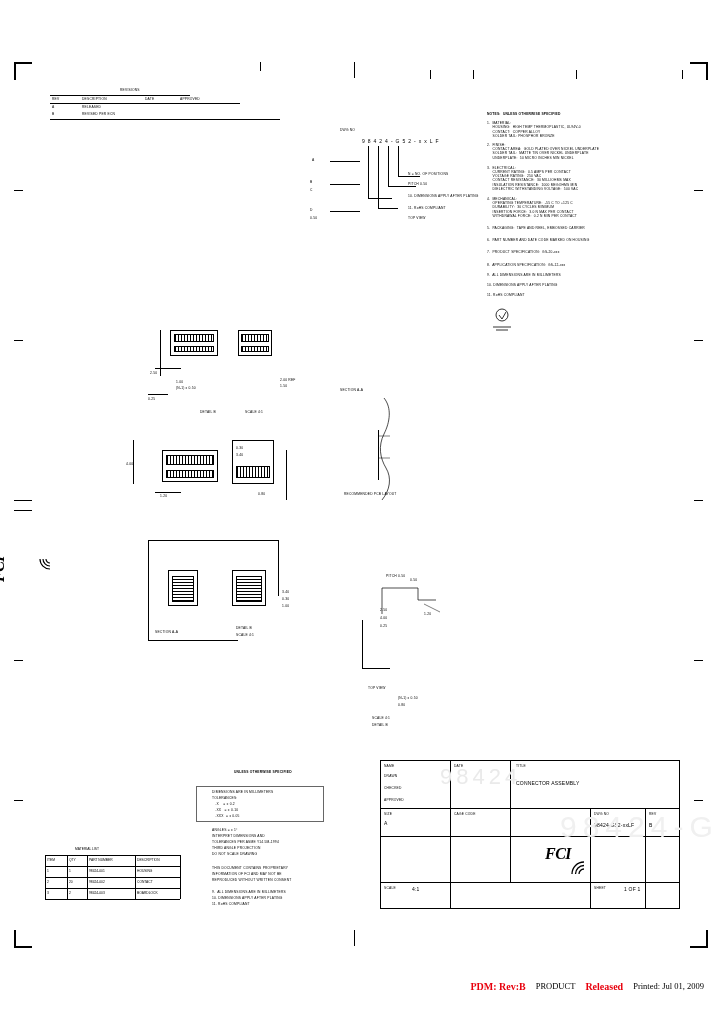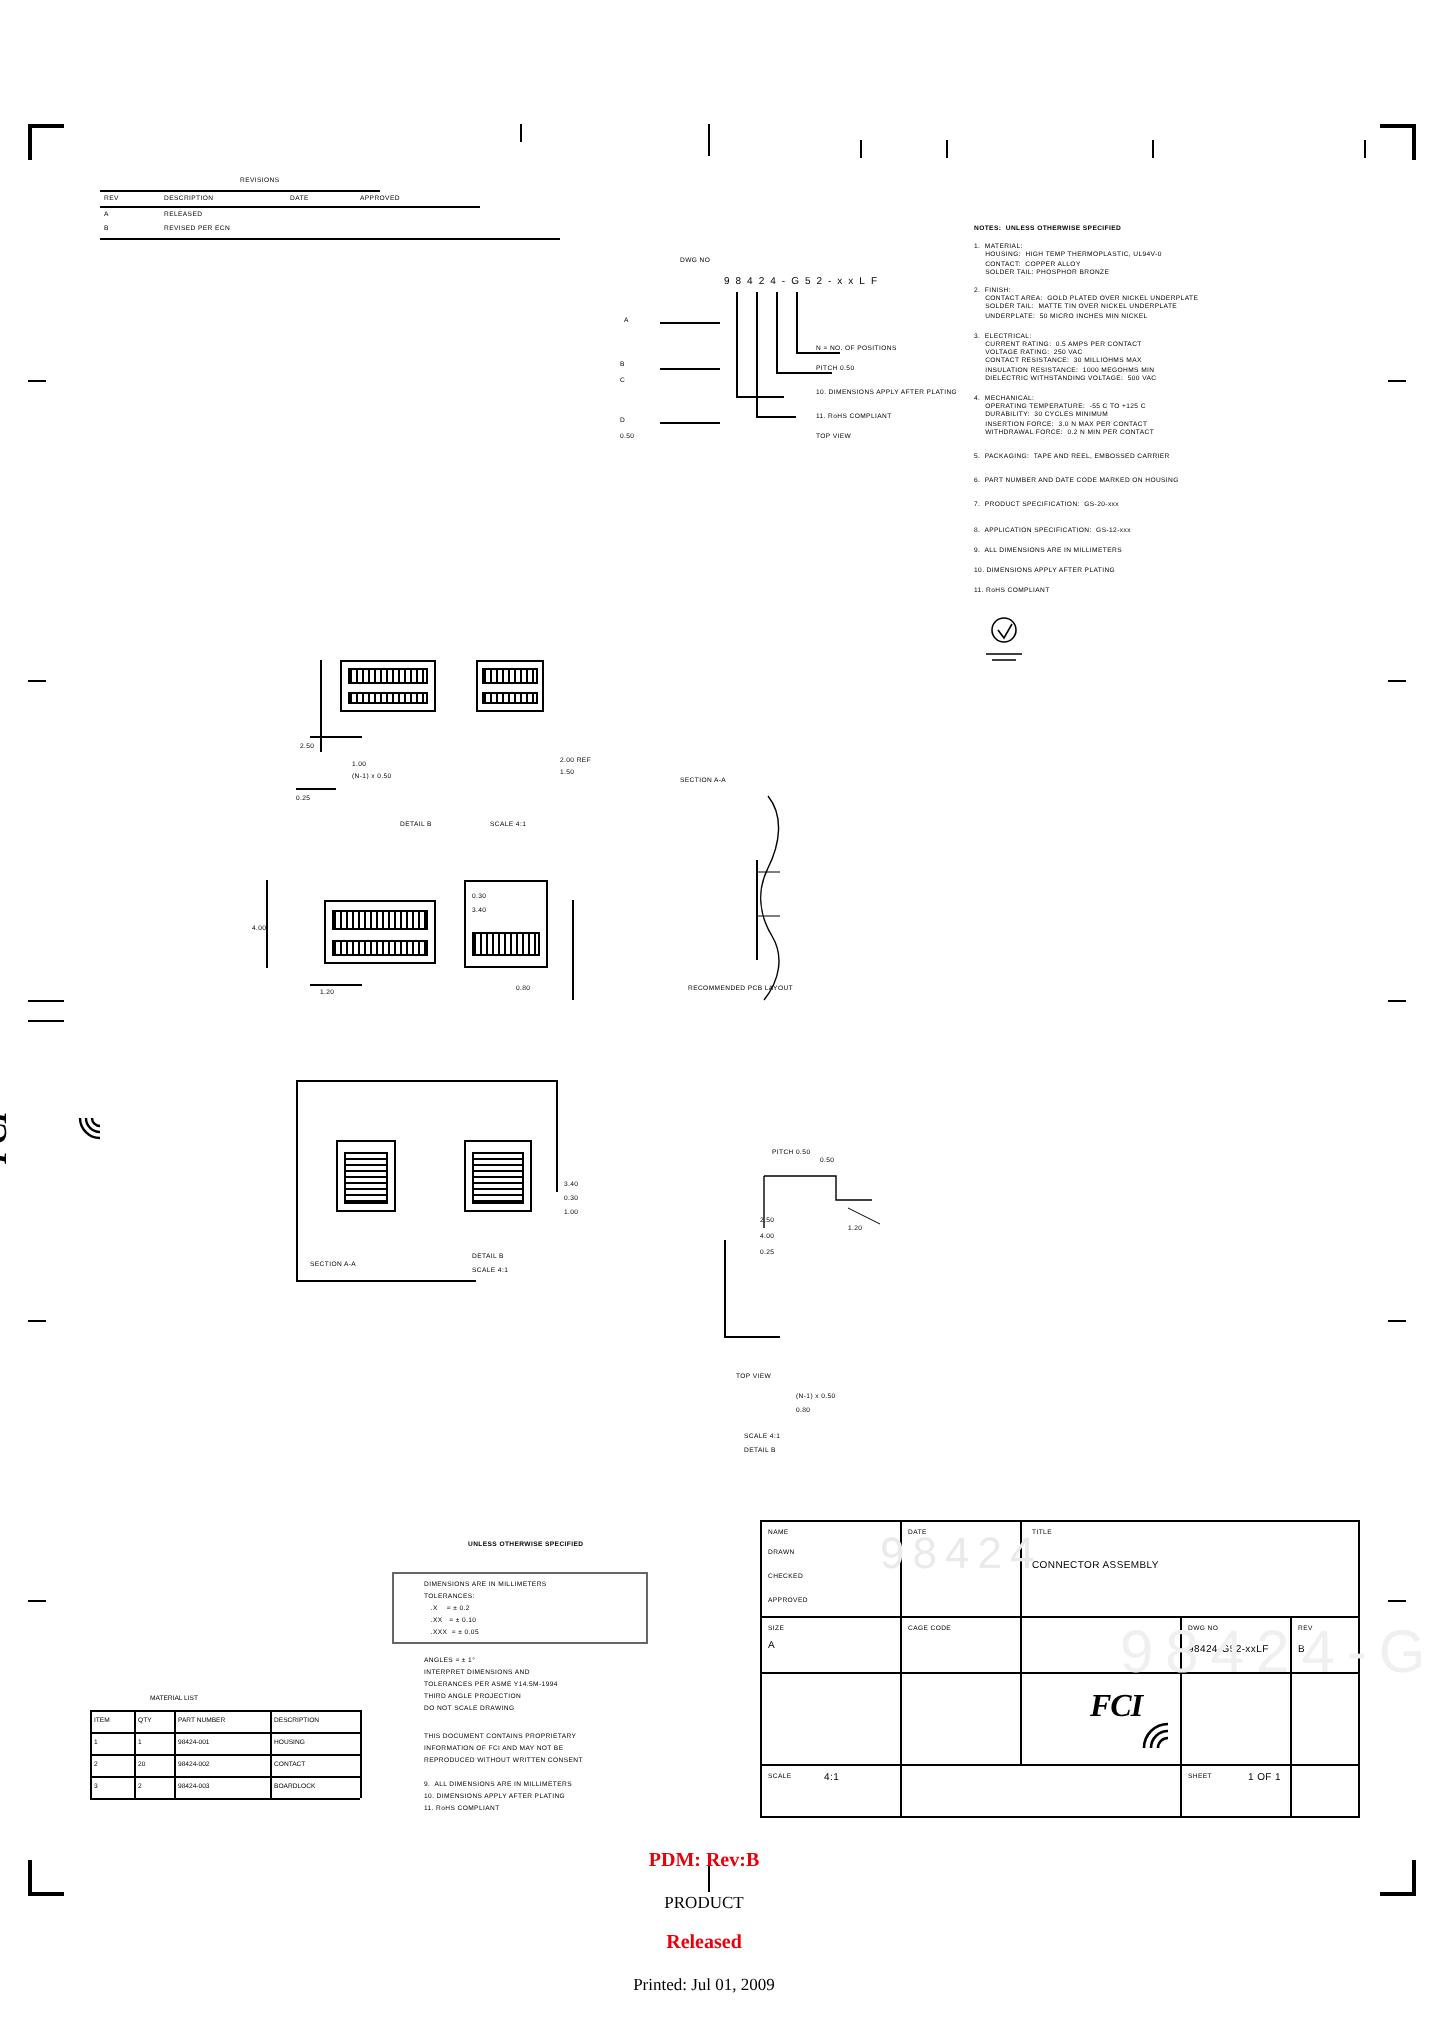--- a/index.html
+++ b/index.html
@@ -131,21 +131,20 @@
     top: 975px;
     width: 720px;
     height: 22px;
     display: flex;
     align-items: center;
     justify-content: flex-end;
     gap: 10px;
     padding-right: 16px;
     box-sizing: border-box;
     font-size: 9.5px;
-    flex-direction: column;
   }
   .pdm-rev {
     color: #e8000d;
     font-weight: bold;
     font-size: 10px;
     font-family: "Liberation Serif", serif;
   }
   .status-label {
     color: #000;
     font-size: 8.5px;

